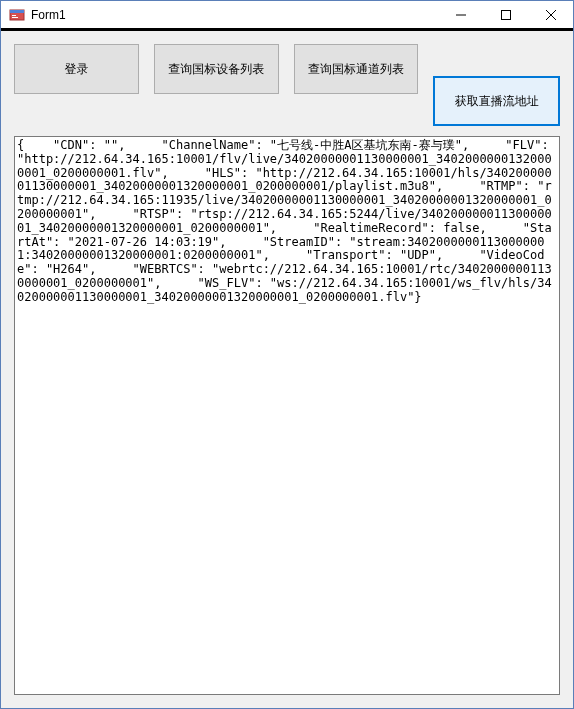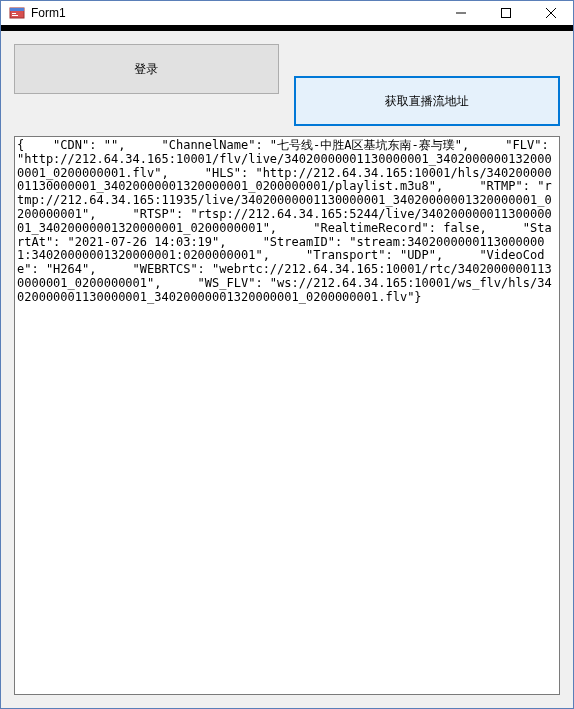--- a/index.html
+++ b/index.html
@@ -13,21 +13,21 @@
       width: 574px;
       height: 709px;
       border: 1px solid #5a7fb8;
       background: #fff;
       display: flex;
       flex-direction: column;
     }
     .titlebar {
       height: 30px;
       background: #fff;
-      border-bottom: 6px solid #000000;
+      border-bottom: 3px solid #000000;
       display: flex;
       align-items: center;
       padding-left: 8px;
     }
     .titlebar-icon {
       width: 16px;
       height: 16px;
       margin-right: 6px;
       display: inline-flex;
       align-items: center;
@@ -133,19 +133,21 @@
         <svg width="10" height="10" viewBox="0 0 10 10">
             <line x1="0" y1="0" x2="10" y2="10" stroke="#000" stroke-width="1"></line>
             <line x1="10" y1="0" x2="0" y2="10" stroke="#000" stroke-width="1"></line>
           </svg>
       </div>
     </div>
   </div>
   <div class="client">
     <div class="btn-row">
       <div class="btn">登录</div>
+      <div class="btn">查询国标设备列表</div>
+      <div class="btn">查询国标通道列表</div>
       <div class="btn selected">获取直播流地址</div>
     </div>
     <div class="textarea-wrap">
       <textarea class="textarea" readonly="" style="">{    "CDN": "",     "ChannelName": "七号线-中胜A区基坑东南-赛与璞",     "FLV": "http://212.64.34.165:10001/flv/live/34020000001130000001_34020000001320000001_0200000001.flv",     "HLS": "http://212.64.34.165:10001/hls/34020000001130000001_34020000001320000001_0200000001/playlist.m3u8",     "RTMP": "rtmp://212.64.34.165:11935/live/34020000001130000001_34020000001320000001_0200000001",     "RTSP": "rtsp://212.64.34.165:5244/live/34020000001130000001_34020000001320000001_0200000001",     "RealtimeRecord": false,     "StartAt": "2021-07-26 14:03:19",     "StreamID": "stream:34020000001130000001:34020000001320000001:0200000001",     "Transport": "UDP",     "VideoCode": "H264",     "WEBRTCS": "webrtc://212.64.34.165:10001/rtc/34020000001130000001_0200000001",     "WS_FLV": "ws://212.64.34.165:10001/ws_flv/hls/34020000001130000001_34020000001320000001_0200000001.flv"}</textarea>
     </div>
   </div>
 </div>
 
 </body></html>

